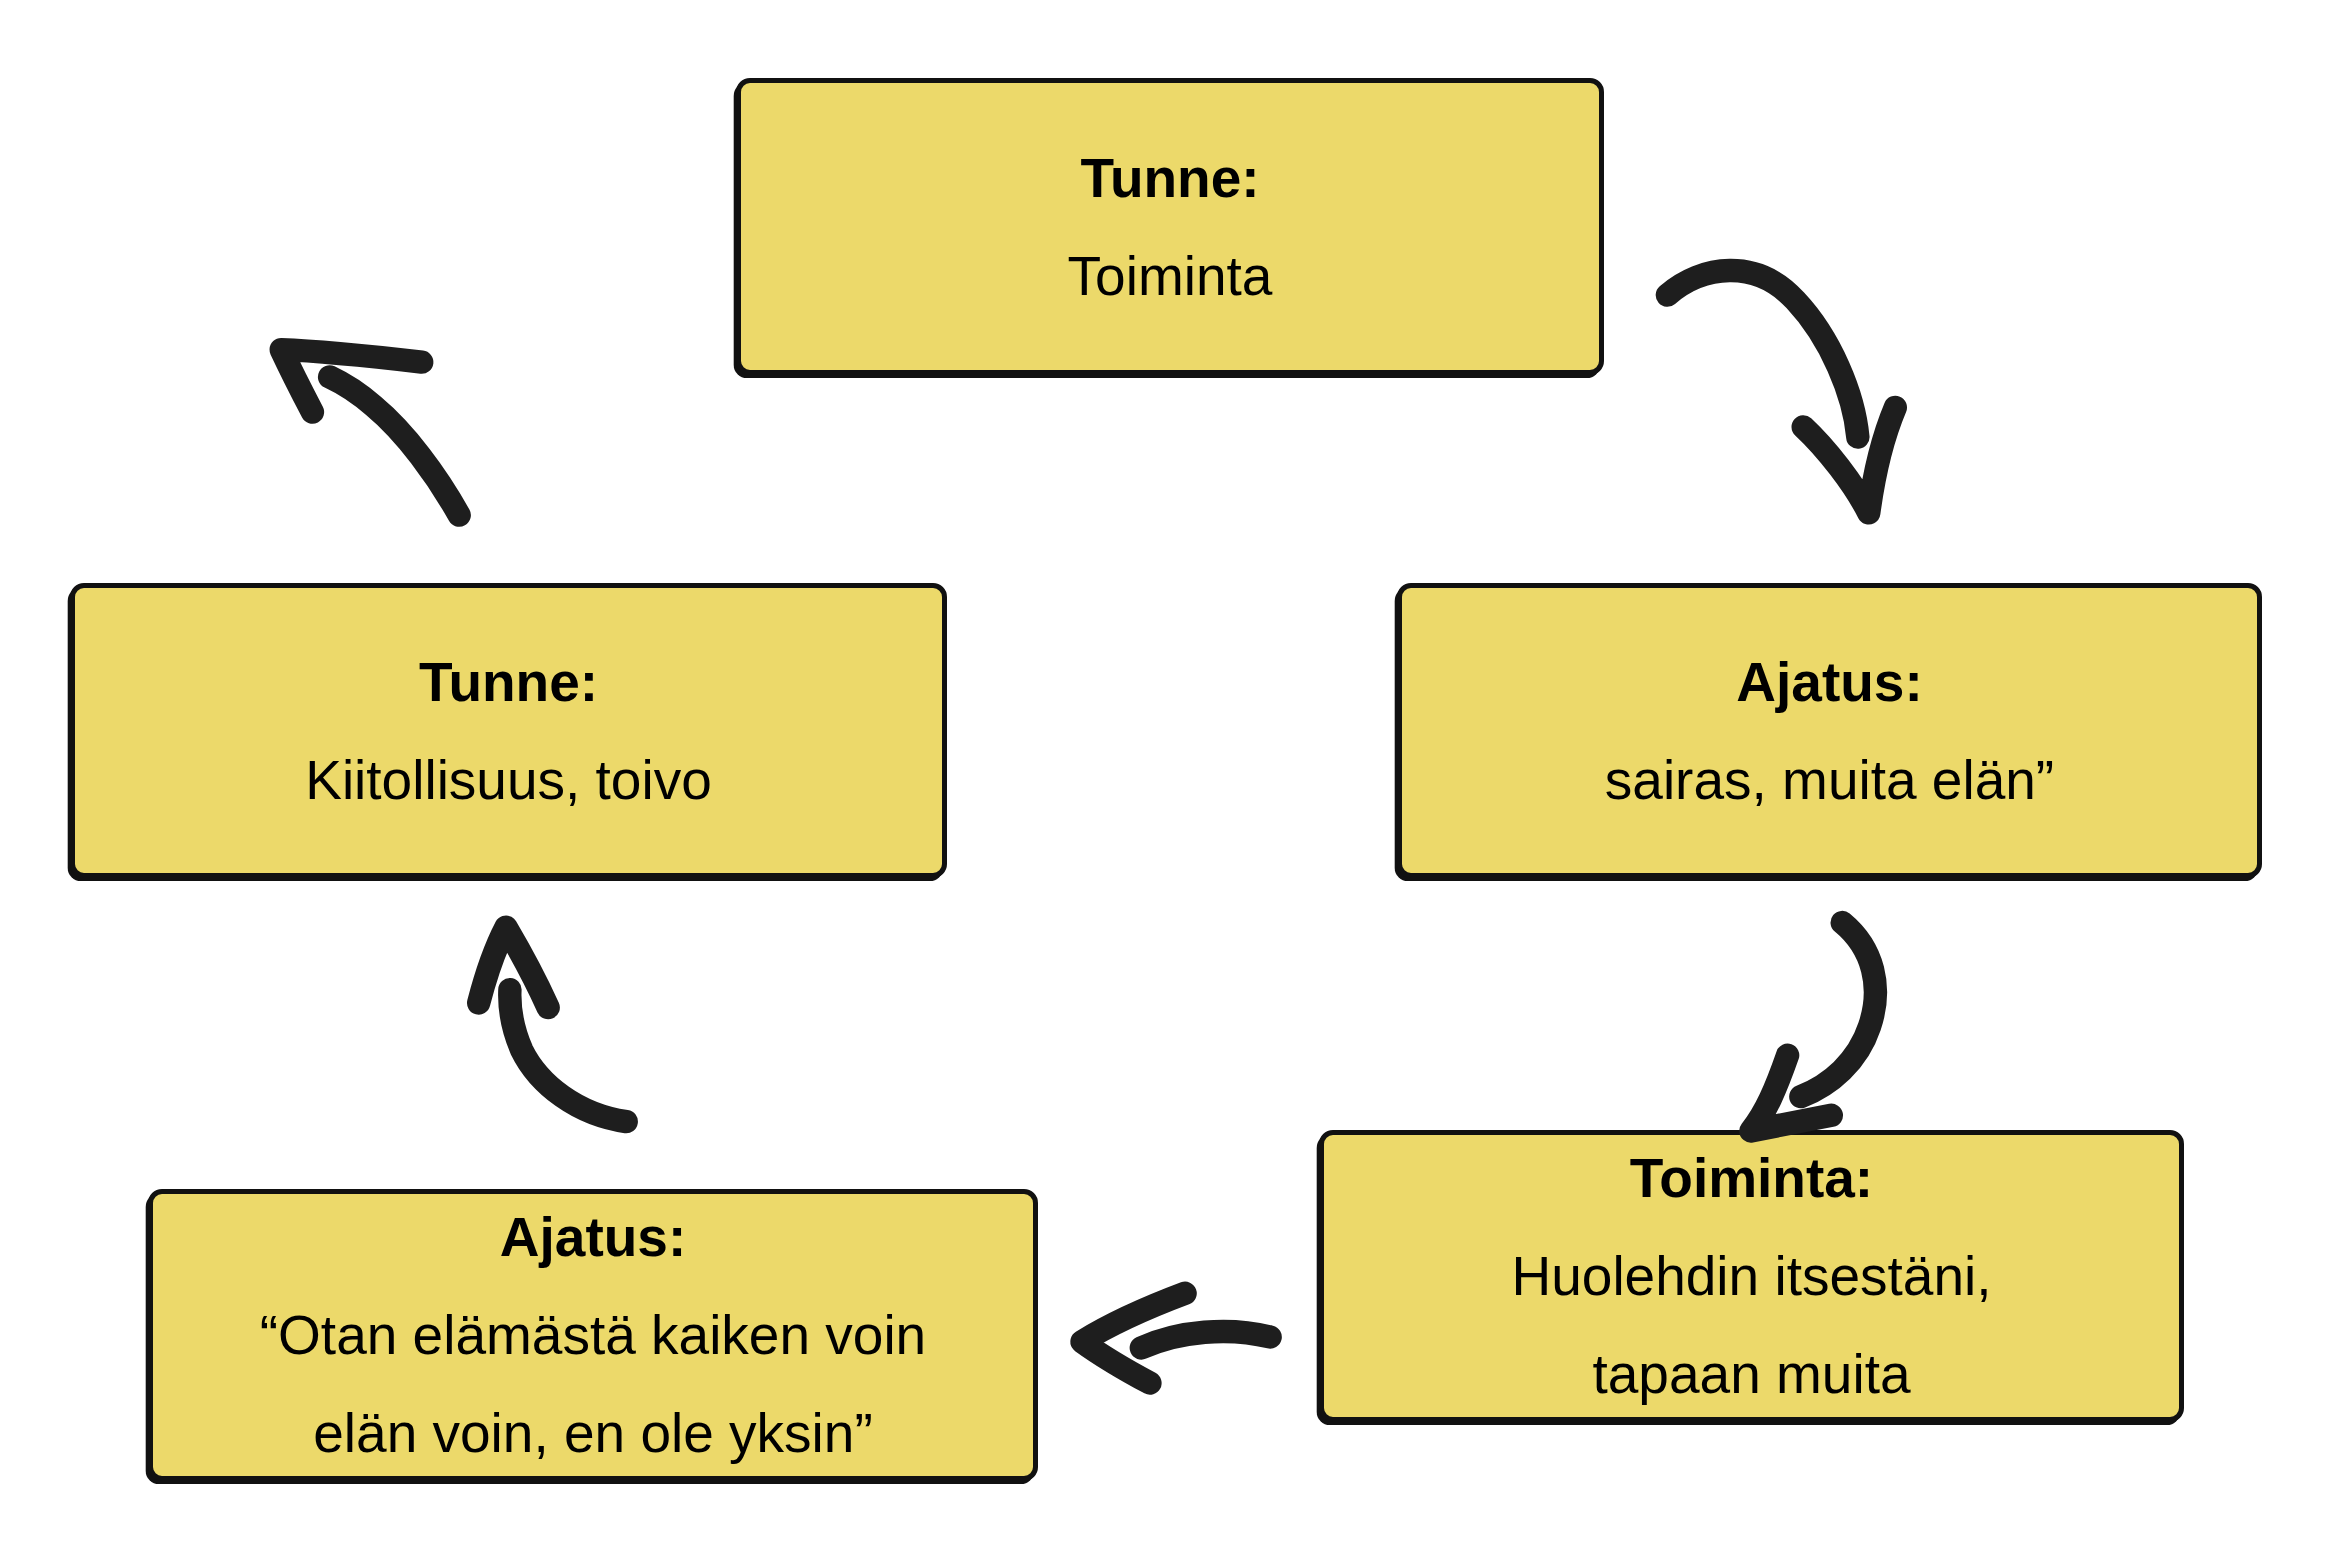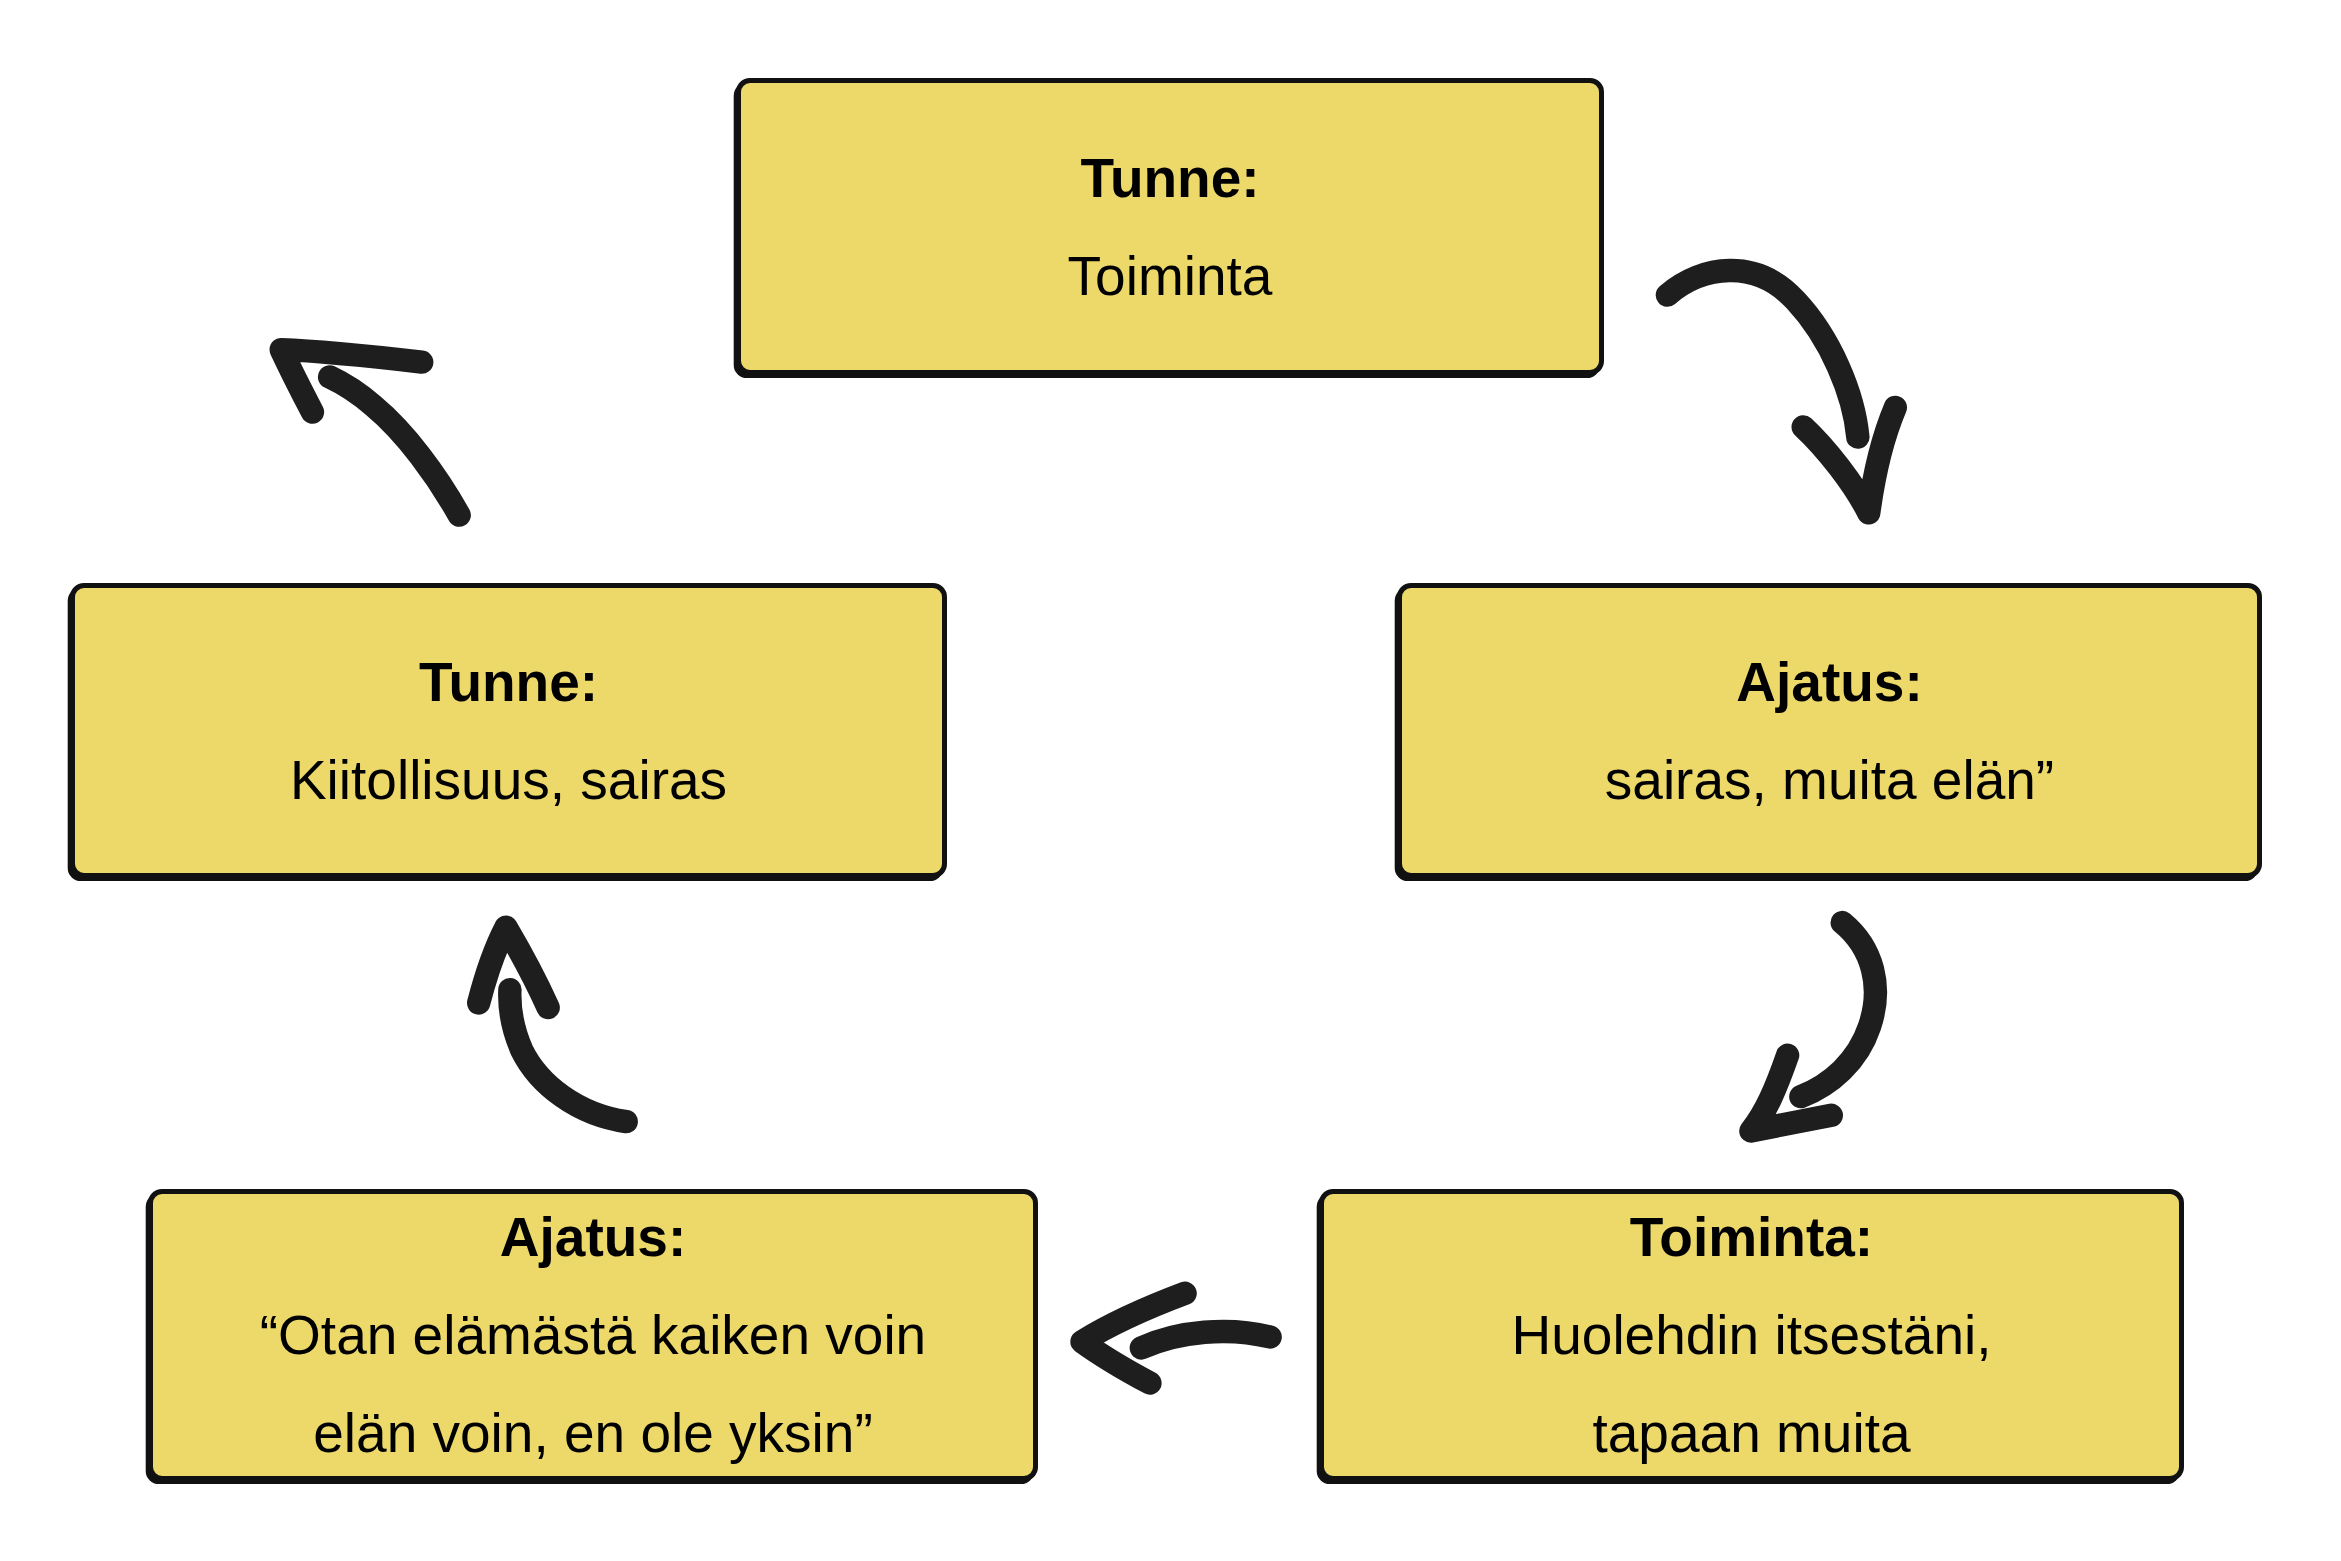--- a/index.html
+++ b/index.html
@@ -41,21 +41,21 @@
     text-align: center;
     font-size: 55px;
     line-height: 98px;
     white-space: nowrap;
   }
   .node .heading {
     font-weight: bold;
   }
   .node-top          { left: 736px;  top: 78px;  width: 868px; height: 297px; }
   .node-right        { left: 1397px; top: 583px;  width: 865px; height: 295px; }
-  .node-bottom-right { left: 1319px; top: 1189px; width: 865px; height: 292px; }
+  .node-bottom-right { left: 1319px; top: 1130px; width: 865px; height: 292px; }
   .node-bottom-left  { left: 148px;  top: 1189px; width: 890px; height: 292px; }
   .node-left         { left: 70px;   top: 583px;  width: 877px; height: 295px; }
   .arrow-layer {
     position: absolute;
     left: 0; top: 0;
     width: 2342px;
     height: 1561px;
     pointer-events: none;
   }
   .arrow-layer path {
@@ -88,21 +88,21 @@
   </div>
 
   <div class="node node-bottom-left">
     <span class="heading">Ajatus:</span>
     <span class="body-line">“Otan elämästä kaiken voin</span>
     <span class="body-line">elän voin, en ole yksin”</span>
   </div>
 
   <div class="node node-left">
     <span class="heading">Tunne:</span>
-    <span class="body-line">Kiitollisuus, sairas</span>
+    <span class="body-line">Kiitollisuus, toivo</span>
   </div>
 
   <svg class="arrow-layer" viewBox="0 0 3000 2000" xmlns="http://www.w3.org/2000/svg">
     <g>
       <path d="M 2136 378 C 2180 340, 2250 330, 2300 385 C 2345 433, 2375 505, 2380 560"></path>
       <path d="M 2310 547 C 2340 575, 2375 620, 2394 657 C 2400 612, 2412 560, 2428 522"></path>
     </g>
     <g>
       <path d="M 2360 1182 C 2400 1215, 2412 1265, 2395 1315 C 2380 1360, 2345 1390, 2307 1405"></path>
       <path d="M 2290 1352 C 2275 1395, 2262 1425, 2243 1449 C 2280 1442, 2315 1435, 2346 1429"></path>

